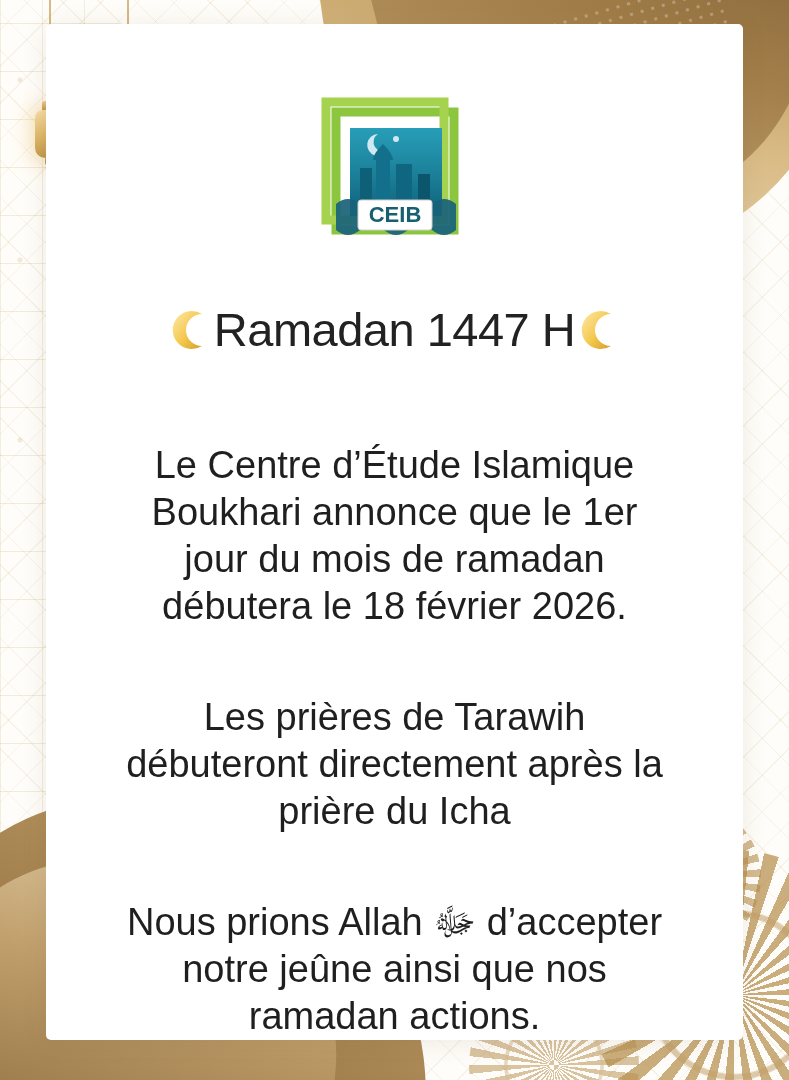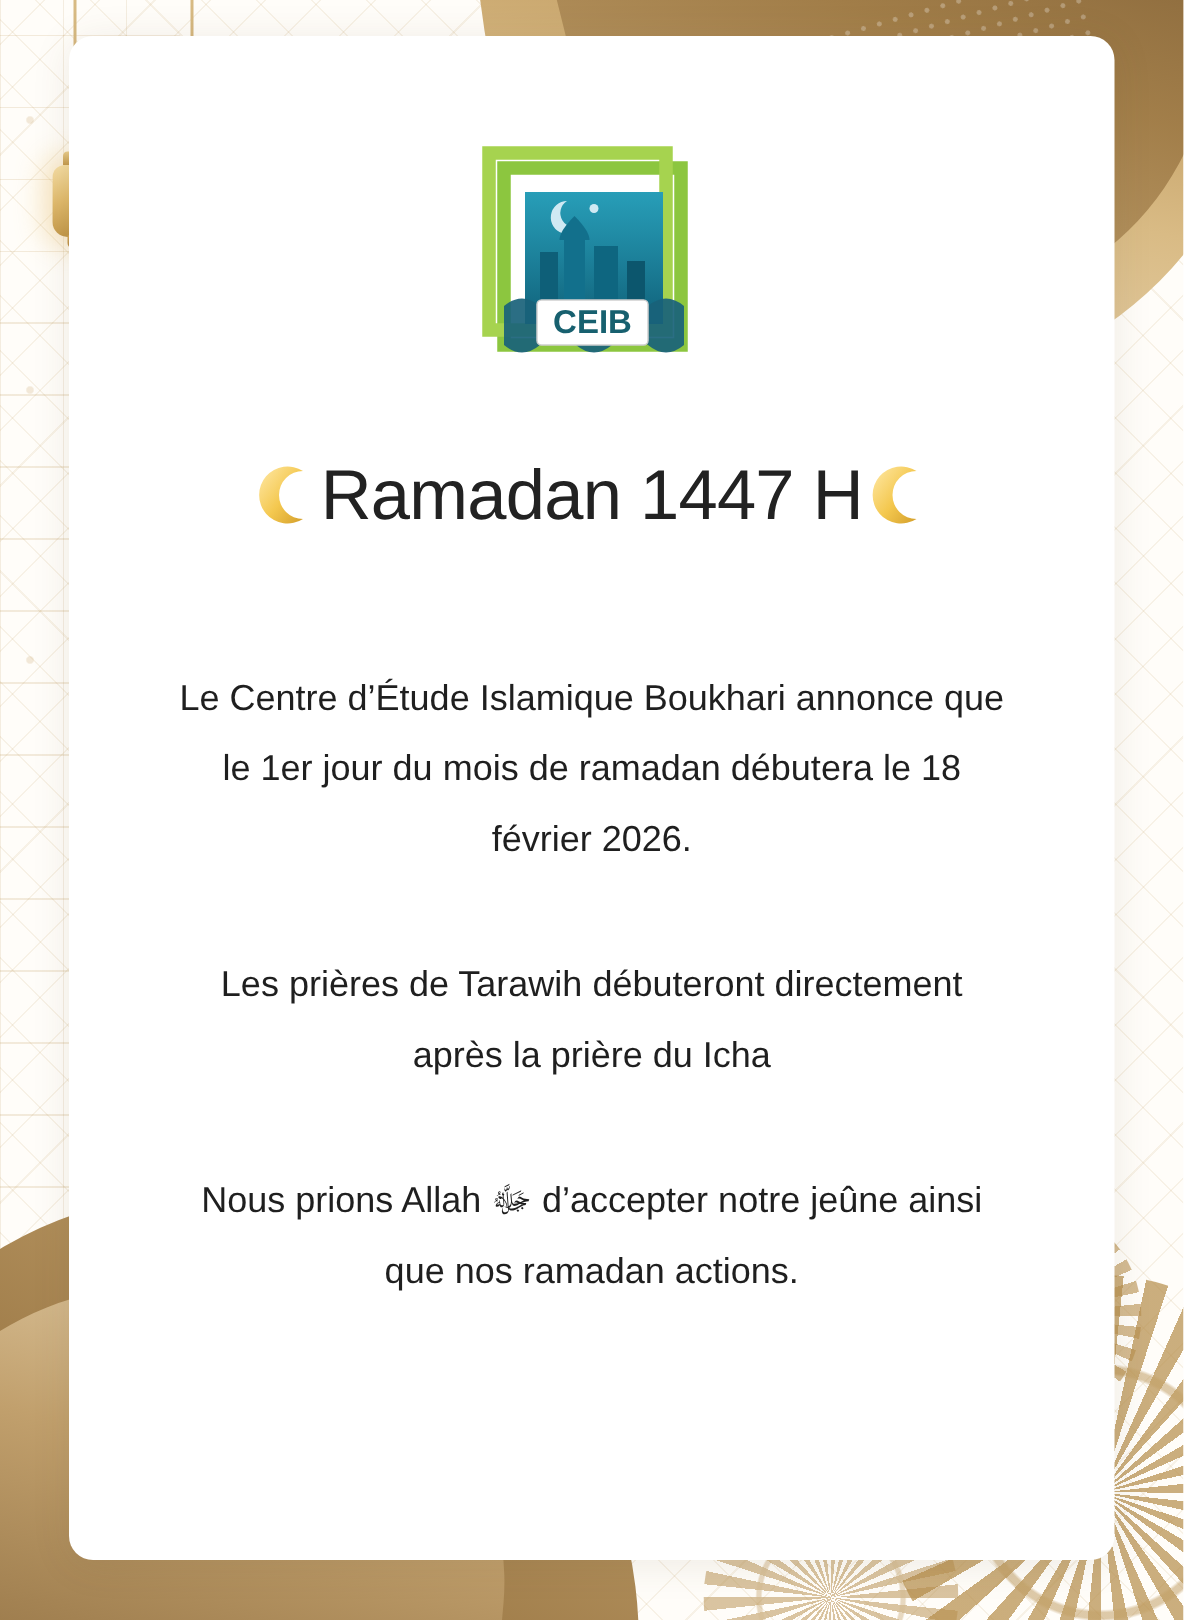--- a/index.html
+++ b/index.html
@@ -152,21 +152,21 @@
   .lantern-1 .body { top: 110px; }
   .lantern-2 { left: 108px; top: 0; height: 118px; width: 40px; }
   .lantern-2 .body { top: 62px; width: 26px; height: 42px; }
 
   
   .card {
     position: absolute;
     left: 46px; top: 24px;
     width: 697px; height: 1016px;
     background: #ffffff;
-    border-radius: 16px;
+    border-radius: 5px;
     box-shadow: 0 3px 26px rgba(90, 70, 40, 0.10);
     z-index: 5;
   }
 
   
   .logo-wrap {
     position: absolute;
     left: 0; right: 0;
     top: 52px;
     display: flex;
@@ -203,26 +203,26 @@
   }
 
   
   .body-text {
     position: absolute;
     left: 72px;
     right: 72px;
     top: 418px;
     text-align: center;
     color: #1f1f1f;
-    font-size: 24px;
+    font-size: 38px;
     line-height: 47px;
     font-family: "Liberation Sans", sans-serif;
   }
   .para { margin: 0; }
-  .para + .para { margin-top: 50px; }
+  .para + .para { margin-top: 64px; }
 </style>
 </head>
 <body>
 
 <div class="poster">
 
   <div class="bg-base"></div>
   <div class="bg-arabesque-left"></div>
   <div class="swoosh-tr"></div>
   <div class="swoosh-tr2"></div>

